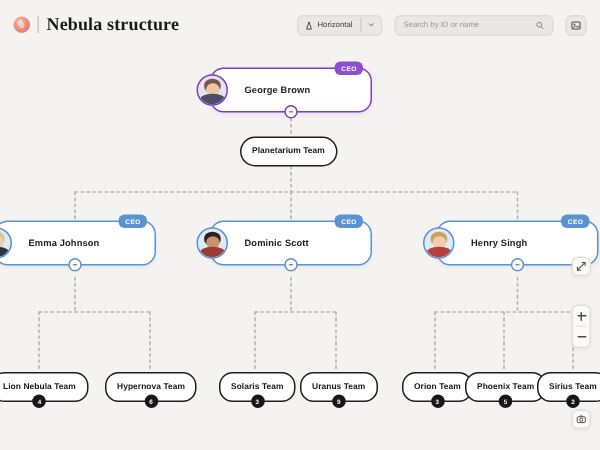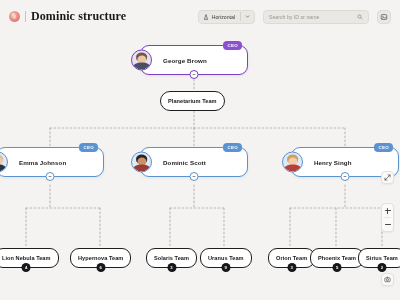--- a/index.html
+++ b/index.html
@@ -212,21 +212,21 @@
 </style>
 </head>
 <body>
 
 <div id="app">
 
   <div class="header">
     <div class="brand">
       <div class="logo-mark"></div>
       <div class="brand-divider"></div>
-      <div class="app-title">Dominic structure</div>
+      <div class="app-title">Nebula structure</div>
     </div>
 
     <div class="header-tools">
 
       <div class="seg-select">
         <div class="seg-main">
           <svg class="ico" width="6" height="6" viewBox="0 0 12 12">
             <path d="M6 1.2 L9.2 10.8 L2.8 10.8 Z" fill="none" stroke="#3b3a38" stroke-width="1.2" stroke-linejoin="round"></path>
           </svg>
           <span class="seg-label">Horizontal</span>

